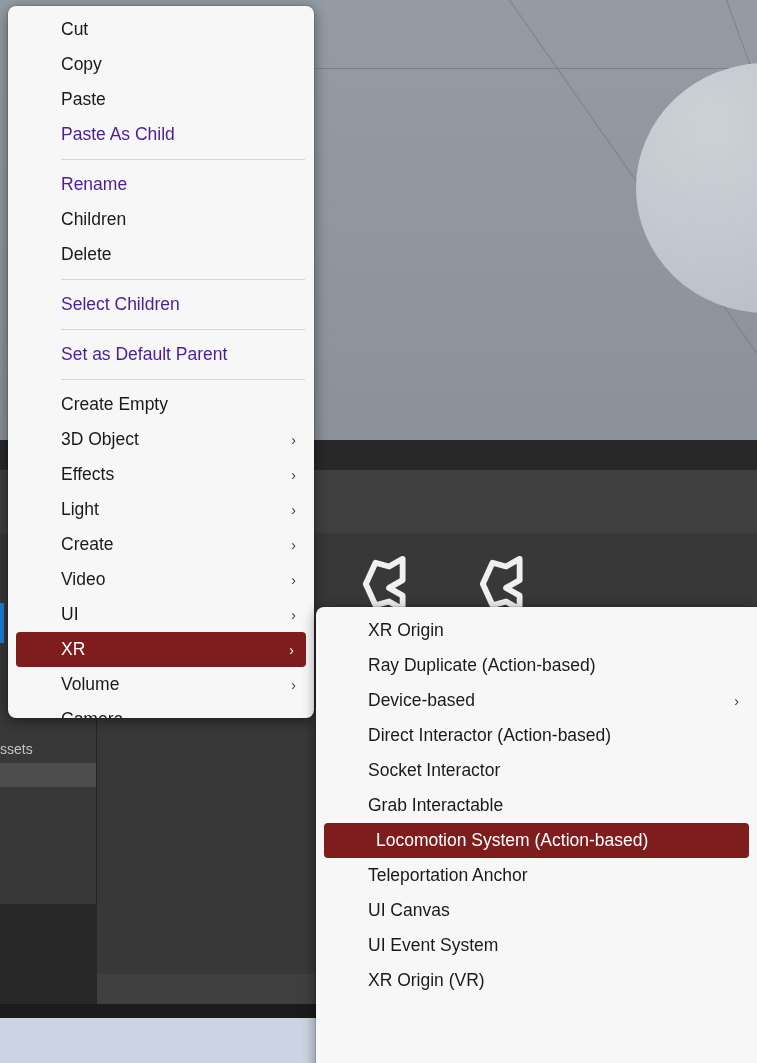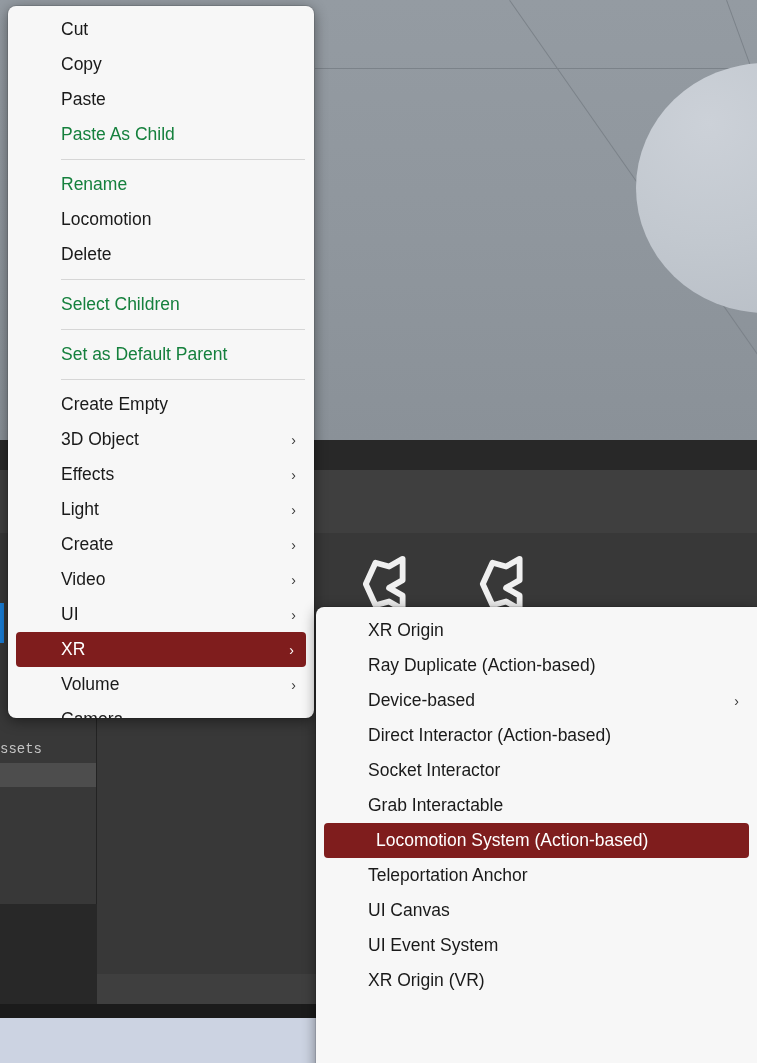--- a/index.html
+++ b/index.html
@@ -101,21 +101,21 @@
     display: flex;
     align-items: center;
     height: 35px;
     padding: 0 4px 0 53px;
     font-size: 17.5px;
     color: #1a1a1a;
     white-space: nowrap;
     box-sizing: border-box;
   }
   #menu-sub .menu-item { padding-left: 52px; height: 35px; }
-  .menu-item.disabled { color: #15803d; }
+  .menu-item.disabled { color: #4c1d95; }
   .menu-item.selected {
     background: #7f1d1d;
     color: #ffffff;
     margin: 0 8px;
     border-radius: 4px;
     padding-left: 45px;
     padding-right: 8px;
   }
   .menu-item .label { flex: 0 0 auto; }
   .menu-item .chev {
@@ -165,21 +165,21 @@
   <div class="panel" style="left:0; top:533px; width:757px; height:200px;"></div>
 
   <svg class="unity-logo" style="left:360px; top:553px;" viewBox="0 0 64 64">
     <path d="M44 6 L30 14 L16 10 L6 32 L16 54 L30 50 L44 58 L44 44 L30 36 L44 28 Z" fill="none" stroke="#f0f0f0" stroke-width="6" stroke-linejoin="round"></path>
   </svg>
   <svg class="unity-logo" style="left:477px; top:553px;" viewBox="0 0 64 64">
     <path d="M44 6 L30 14 L16 10 L6 32 L16 54 L30 50 L44 58 L44 44 L30 36 L44 28 Z" fill="none" stroke="#f0f0f0" stroke-width="6" stroke-linejoin="round"></path>
   </svg>
 
   <div class="panel" style="left:0; top:718px; width:97px; height:186px;"></div>
-  <div class="panel-label" style="left:0; top:741px;font-family:Liberation Mono, monospace;">ssets</div>
+  <div class="panel-label" style="left:0; top:741px;">ssets</div>
   <div class="panel panel-row-sel" style="left:0; top:763px; width:97px; height:24px;"></div>
   <div class="panel-divider" style="left:96px; top:718px; width:1px; height:186px;"></div>
 
   <div class="panel" style="left:97px; top:718px; width:660px; height:256px;"></div>
   <div class="panel panel-mid" style="left:97px; top:974px; width:660px; height:30px;"></div>
   <div class="panel panel-black" style="left:0; top:1004px; width:757px; height:30px;"></div>
   <div class="status-strip"></div>
 
   <div class="hier-sel-chip" style="left:0; top:603px; width:4px; height:40px;"></div>
   <div class="panel panel-dark" style="left:0; top:440px; width:8px; height:20px;"></div>
@@ -195,21 +195,21 @@
         <span class="label">Paste</span>
       </div>
       <div class="menu-item disabled">
         <span class="label">Paste As Child</span>
       </div>
       <div class="menu-sep"></div>
       <div class="menu-item disabled">
         <span class="label">Rename</span>
       </div>
       <div class="menu-item">
-        <span class="label">Locomotion</span>
+        <span class="label">Children</span>
       </div>
       <div class="menu-item">
         <span class="label">Delete</span>
       </div>
       <div class="menu-sep"></div>
       <div class="menu-item disabled">
         <span class="label">Select Children</span>
       </div>
       <div class="menu-sep"></div>
       <div class="menu-item disabled">

